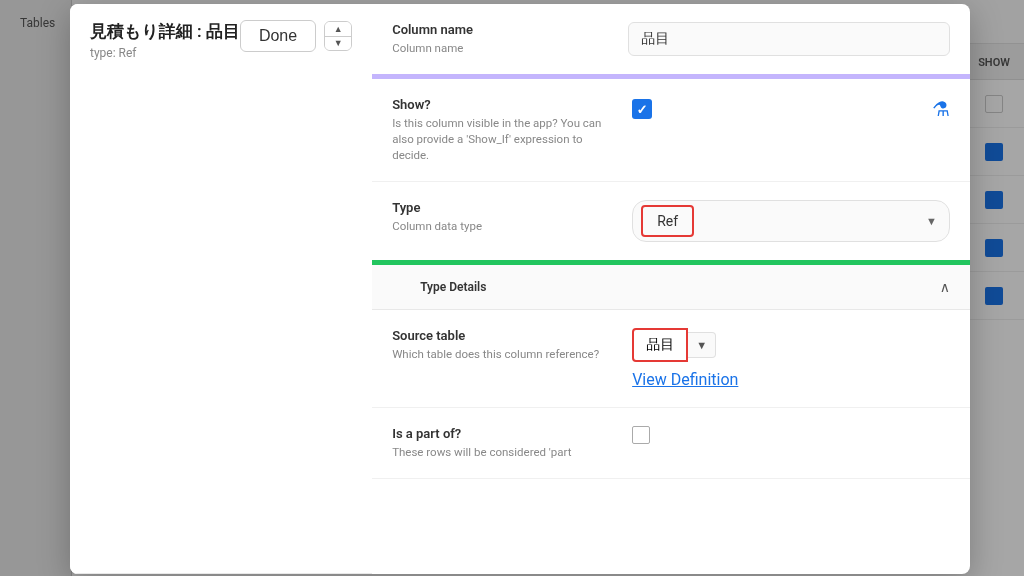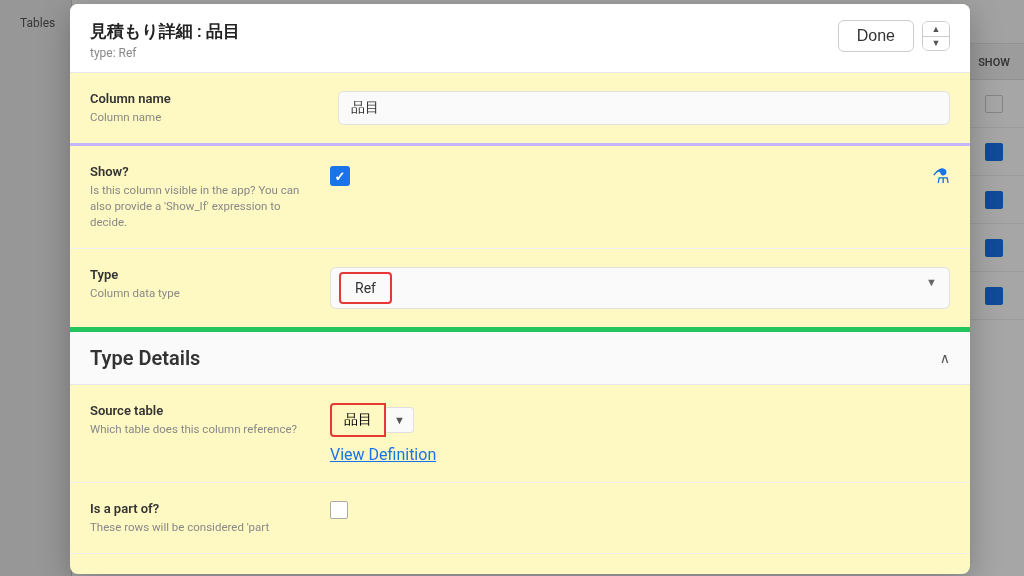--- a/index.html
+++ b/index.html
@@ -161,26 +161,25 @@
       background: rgba(0,0,0,0.35);
     }
 
     
     .modal {
       position: absolute;
       top: 4px;
       left: 70px;
       width: 900px;
       height: 570px;
-      background: #fef9c3;
+      background: #ffffff;
       border-radius: 8px;
       box-shadow: 0 8px 32px rgba(0,0,0,0.25);
       overflow: hidden;
       display: flex;
-      flex-direction: column;
     }
 
     .modal-header {
       padding: 16px 20px 12px;
       border-bottom: 1px solid #e8e8e8;
       background: #fff;
       display: flex;
       align-items: flex-start;
       justify-content: space-between;
       flex-shrink: 0;
@@ -261,22 +260,22 @@
     .modal-body::-webkit-scrollbar-thumb {
       background: #ccc;
       border-radius: 3px;
     }
 
     
     .form-row {
       display: flex;
       align-items: flex-start;
       padding: 18px 20px;
-      border-bottom: 3px solid #c4b5fd;
-      gap: 28px;
+      border-bottom: 5px solid #c4b5fd;
+      gap: 16px;
     }
 
     .form-label-group {
       width: 220px;
       flex-shrink: 0;
     }
 
     .form-label {
       font-size: 13px;
       font-weight: 600;
@@ -401,23 +400,24 @@
     .section-header {
       display: flex;
       align-items: center;
       justify-content: space-between;
       padding: 14px 20px;
       background: #fafafa;
       border-bottom: 1px solid #e8e8e8;
     }
 
     .section-title {
-      font-size: 20px;
+      font-size: 12px;
       font-weight: 600;
       color: #333;
+      margin-left: 28px;
     }
 
     .section-chevron {
       font-size: 14px;
       color: #555;
       cursor: pointer;
     }
 
     
     .source-row {
@@ -585,21 +585,21 @@
       </div>
     </div>
 
     <div class="type-row">
       <div class="form-label-group">
         <div class="form-label">Type</div>
         <div class="form-label-desc">Column data type</div>
       </div>
       <div class="form-control-group">
         <div class="select-wrapper">
-          <div style="display:flex; align-items:flex-start; border:1px solid #e0e0e0; border-radius:6px; background:#fafafa; padding: 0;">
+          <div style="display:flex; align-items:center; border:1px solid #e0e0e0; border-radius:14px; background:#fafafa; padding: 0;">
             <div class="ref-highlight" style="border-radius: 4px; margin: 4px 8px;">
               <span class="ref-text-inner">Ref</span>
             </div>
             <div style="flex:1;"></div>
             <select class="select-control" style="position:absolute; opacity:0; width:100%; height:100%; top:0; left:0; cursor:pointer;">
               <option>Ref</option>
               <option>Text</option>
               <option>Number</option>
               <option>Date</option>
               <option>Yes/No</option>

